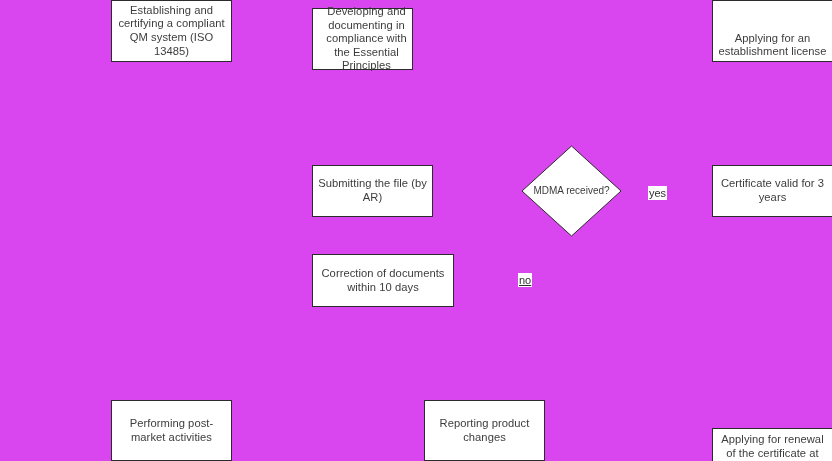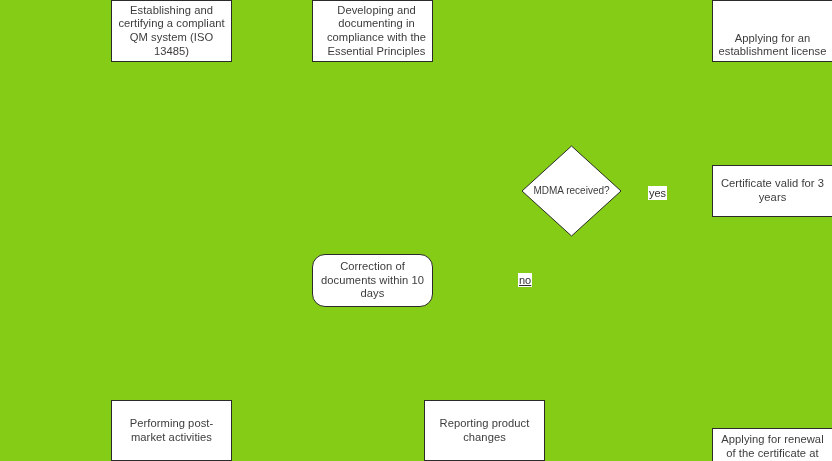--- a/index.html
+++ b/index.html
@@ -13,21 +13,21 @@
     position: relative;
     overflow: hidden;
     font-family: "Liberation Sans", sans-serif;
   }
   #canvas {
     position: absolute;
     left: 0;
     top: 0;
     width: 832px;
     height: 461px;
-    background: #84cc16;
+    background: #d946ef;
   }
   .node {
     position: absolute;
     box-sizing: border-box;
     background: #ffffff;
     border: 1px solid #2b2b2b;
     color: #3c3c3c;
     font-size: 11.2px;
     line-height: 13.6px;
     text-align: center;
@@ -80,47 +80,50 @@
 </style>
 </head>
 <body>
 
 <div id="canvas">
 
   <div class="node" style="left:111px; top:0px; width:121px; height:62px;">
     <span>Establishing and certifying a compliant QM system (ISO 13485)</span>
   </div>
 
-  <div class="node" style="left:312px; top:0px; width:121px; height:62px;padding-left:13px;">
+  <div class="node" style="left:312px; top:8px; width:101px; height:62px;padding-left:13px;">
     <span>Developing and documenting in compliance with the Essential Principles</span>
   </div>
 
 
   <div class="node" style="left:712px; top:0px; width:121px; height:62px;align-items:flex-end;">
     <span>Applying for an establishment license</span>
   </div>
 
 
+  <div class="node" style="left:312px; top:165px; width:121px; height:52px;">
+    <span>Submitting the file (by AR)</span>
+  </div>
 
   <div class="decision" style="left:521px; top:145px; width:101px; height:92px;">
     <svg class="diamond-shape" viewBox="0 0 101 92" preserveAspectRatio="none">
       <polygon points="50.5,1 100,46 50.5,91 1,46" fill="#ffffff" stroke="#2b2b2b" stroke-width="1"></polygon>
     </svg>
     <div class="diamond-label">
       <span>MDMA received?</span>
     </div>
   </div>
 
   <div class="edge-label" style="left:648px; top:186px;">yes</div>
 
   <div class="node" style="left:712px; top:165px; width:121px; height:52px;justify-content:center;">
     <span>Certificate valid for 3 years</span>
   </div>
 
-  <div class="node" style="left:312px; top:254px; width:121px; height:53px;border-radius:13px;">
+  <div class="node" style="left:312px; top:254px; width:142px; height:53px;">
     <span>Correction of documents within 10 days</span>
   </div>
 
   <div class="edge-label" style="left:518px; top:273px;text-decoration:underline;">no</div>
 
   <div class="node" style="left:111px; top:400px; width:121px; height:61px;">
     <span>Performing post-market activities</span>
   </div>
 
   <div class="node" style="left:424px; top:400px; width:121px; height:61px;">

